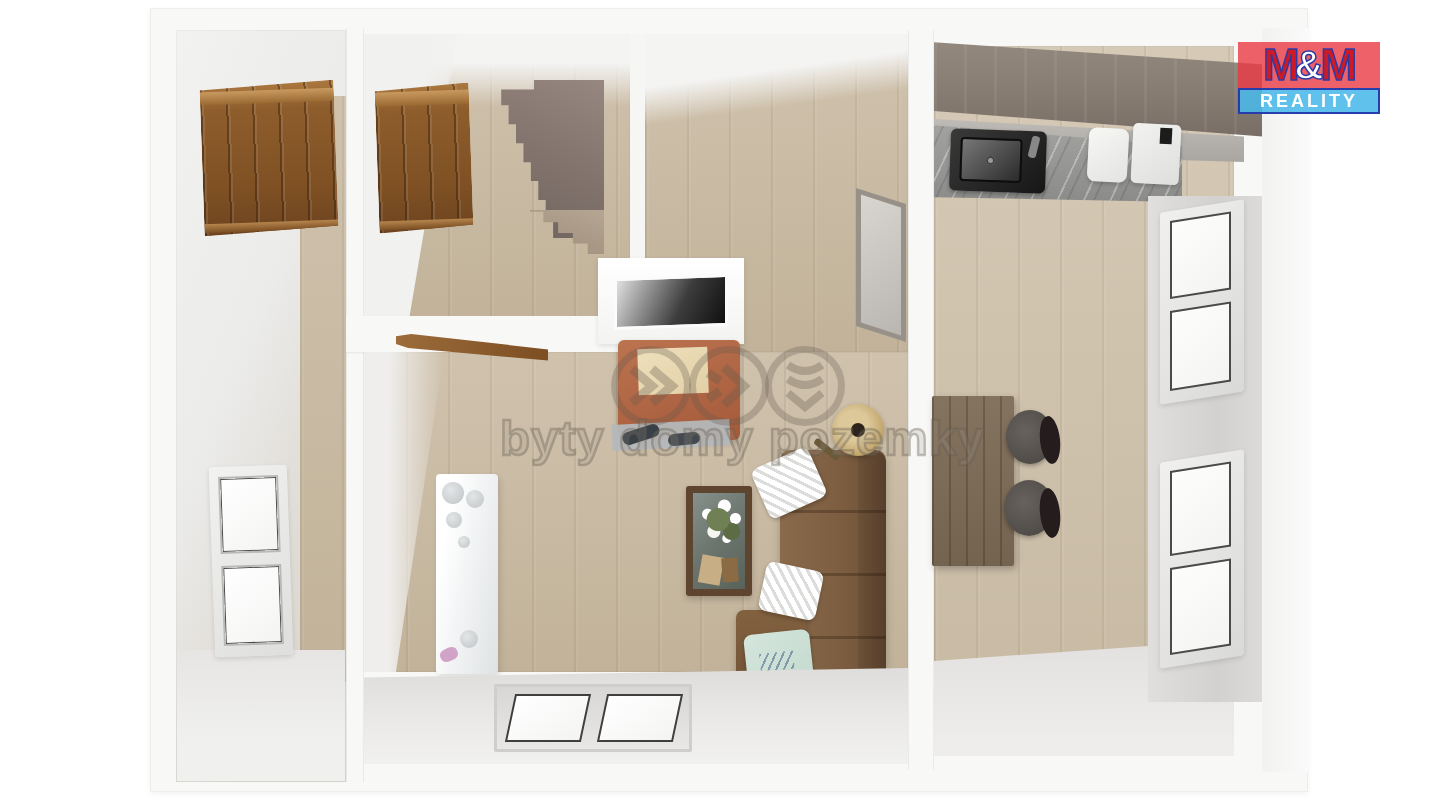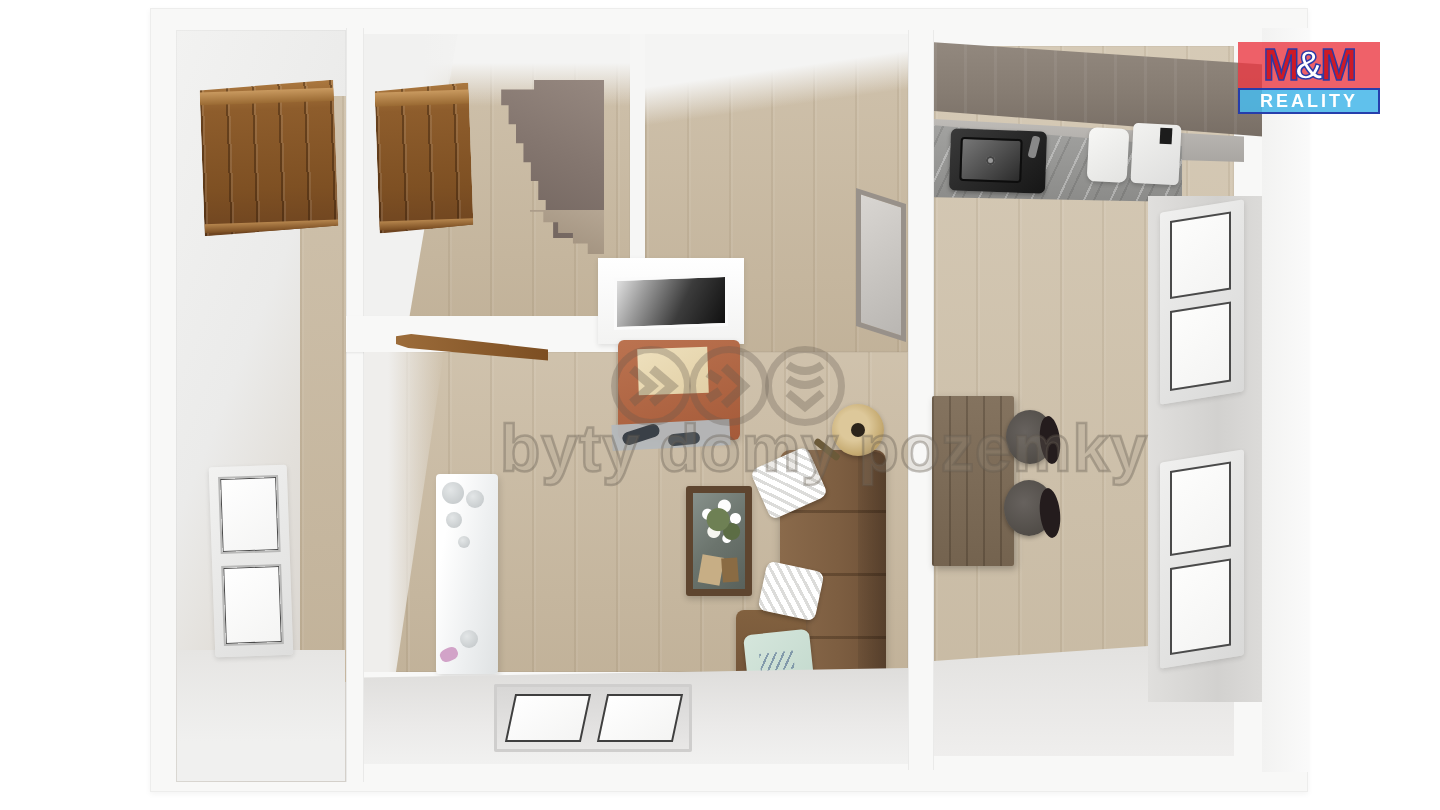--- a/index.html
+++ b/index.html
@@ -200,21 +200,21 @@
     background:linear-gradient(90deg,#f2f2f1,#fafafa);}
 
   
   #watermark{left:0;top:0;width:1440px;height:810px;pointer-events:none;z-index:45;}
   .wm-circle{width:80px;height:80px;border:7px solid rgba(98,89,79,0.30);border-radius:50%;}
   #wm-c1{left:611px;top:346px;}
   #wm-c2{left:689px;top:346px;}
   #wm-c3{left:765px;top:346px;}
   .wm-circle svg{position:absolute;left:0;top:0;width:66px;height:66px;}
   #watermark-text{left:500px;top:412px;width:460px;text-align:center;white-space:nowrap;
-    font-size:66px;font-weight:bold;letter-spacing:1px;line-height:1.1;
+    font-size:49px;font-weight:bold;letter-spacing:1px;line-height:1.1;
     color:rgba(160,150,136,0.20);-webkit-text-stroke:2.5px rgba(100,91,80,0.36);}
 
   
   #logo{left:1238px;top:42px;width:142px;height:72px;z-index:50;}
   #logo-top{left:0;top:0;width:142px;height:46px;background:rgba(235,57,68,0.80);
     display:flex;align-items:center;justify-content:center;}
   #logo-top span{position:static;line-height:1;font-weight:bold;}
   .logo-m{font-size:44px;color:#cd1a26;-webkit-text-stroke:1.5px #2b3aa6;letter-spacing:-2px;}
   .logo-amp{font-size:40px;color:#ffffff;-webkit-text-stroke:1.5px #2b3aa6;margin:0 -3px;z-index:2;}
   #logo-bottom{left:0;top:46px;width:142px;height:26px;background:rgba(74,184,233,0.88);

